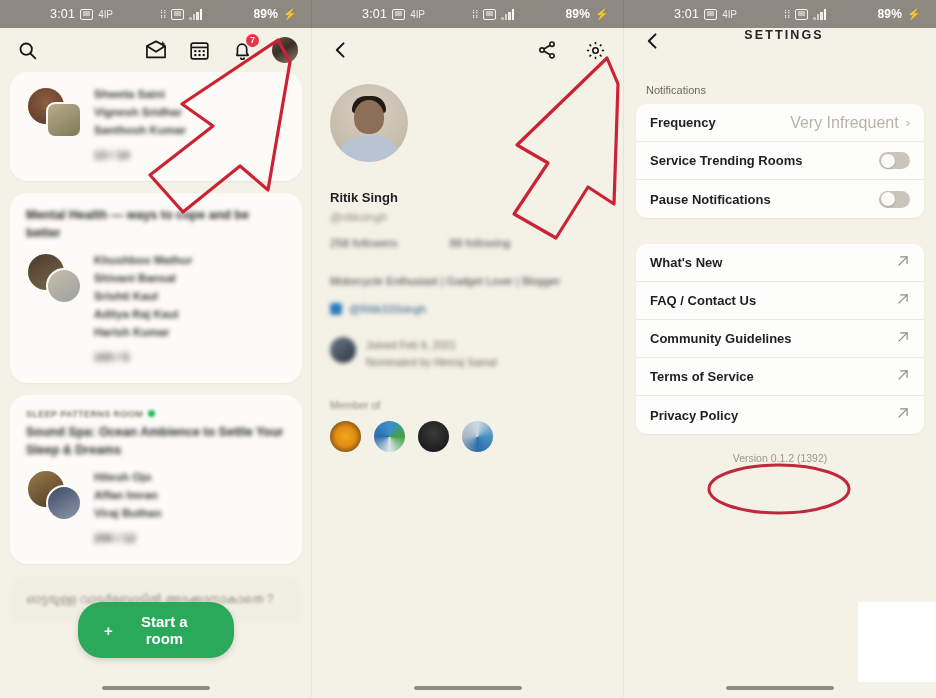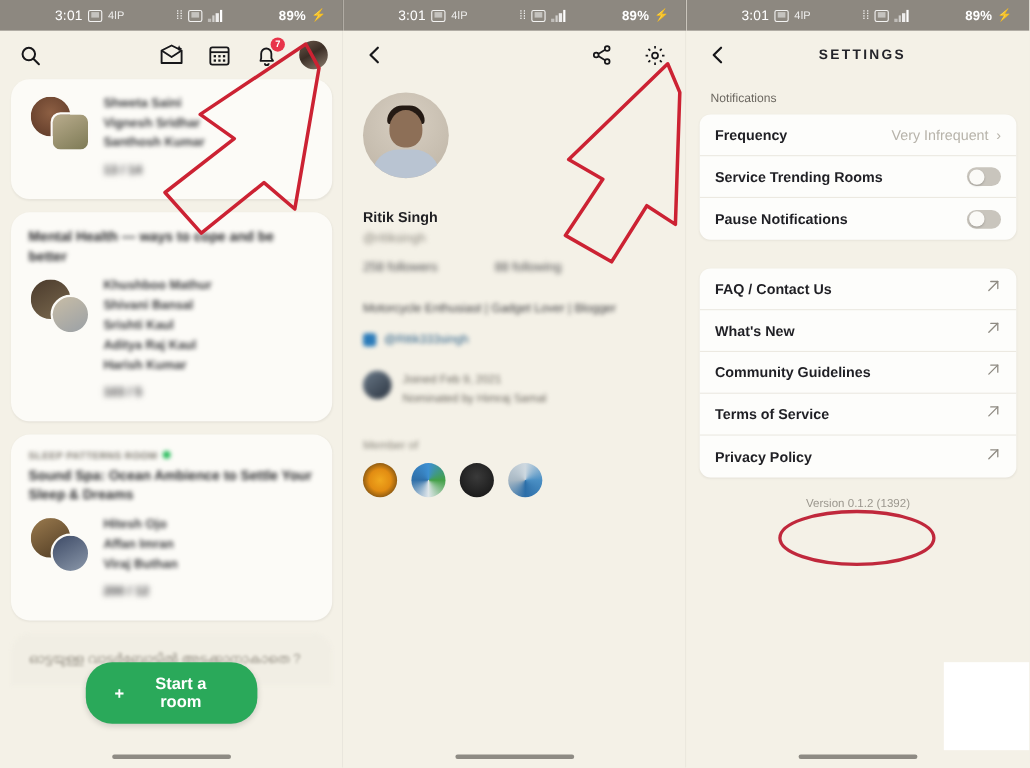--- a/index.html
+++ b/index.html
@@ -106,31 +106,31 @@
   .prof-joined .jt div { font-size:10.5px; color:#6e6a62; line-height:1.6; }
   .member-of { margin:28px 0 0 18px; font-size:10.5px; color:#8a867d; filter:blur(1.7px); }
   .clubs { display:flex; gap:13px; margin:10px 0 0 18px; }
   .club { width:31px; height:31px; border-radius:50%; }
   .club.c1 { background:radial-gradient(circle at 50% 50%,#f0a81e 0%,#e28c12 45%,#3a2a12 100%); }
   .club.c2 { background:conic-gradient(#3d8fd1,#43a047,#dfe6ea,#2f6fa8,#3d8fd1); }
   .club.c3 { background:radial-gradient(circle at 50% 40%,#3a3a3a,#121212); }
   .club.c4 { background:conic-gradient(#cfd9e0,#4a8fc4,#2c6ea8,#a8b8c4,#cfd9e0); }
 
   
-  .set-top { height:44px; display:flex; align-items:center; padding:16px 16px; }
+  .set-top { height:44px; display:flex; padding:0 16px; }
   .set-title { flex:1; text-align:center; font-size:12.5px; font-weight:700;
                letter-spacing:2.1px; color:#24242a; margin-right:18px; }
   .sec-label { margin:12px 0 8px 22px; font-size:11px; color:#6c6861; }
   .group { margin:0 12px; background:#fdfdfb; border-radius:10px; overflow:hidden;
            box-shadow:0 1px 2px rgba(0,0,0,.05); }
   .row { height:38px; display:flex; align-items:center; padding:0 14px;
          border-bottom:1px solid #ece9e1; }
   .row:last-child { border-bottom:none; }
   .row .lbl { font-size:13px; color:#1f1f24; font-weight:600; }
-  .row .val { margin-left:auto; font-size:13px; color:#b7b3aa; }
+  .row .val { margin-left:auto; font-size:16px; color:#b7b3aa; }
   .row .chev { margin-left:7px; color:#b7b3aa; font-size:13px; }
   .row .ext { margin-left:auto; color:#8e8a82; }
   .toggle { margin-left:auto; width:31px; height:17px; border-radius:9px; background:#c9c5bd;
             position:relative; }
   .toggle i { position:absolute; left:1.5px; top:1.5px; width:14px; height:14px; border-radius:50%;
             background:#fbfaf7; box-shadow:0 1px 2px rgba(0,0,0,.2); display:block; }
   .logout-group { margin:24px 12px 0 12px; background:#fdfdfb; border-radius:10px; height:42px;
             display:flex; align-items:center; justify-content:center;
             box-shadow:0 1px 2px rgba(0,0,0,.05); }
   .logout-group span { font-size:13.5px; color:#b8585e; }
@@ -410,38 +410,38 @@
           <span class="toggle">
               <i></i>
             </span>
         </div>
       </div>
 
       <div style="height:26px"></div>
 
       <div class="group">
         <div class="row">
+          <span class="lbl">What's New</span>
+          <span class="ext">
+            <svg width="14" height="14" viewBox="0 0 24 24" fill="none" stroke="#8e8a82" stroke-width="2" stroke-linecap="round" stroke-linejoin="round">
+                <line x1="5" y1="19" x2="19" y2="5"></line>
+                <polyline points="8,5 19,5 19,16"></polyline>
+              </svg>
+          </span>
+        </div>
+        <div class="row">
           <span class="lbl">FAQ / Contact Us</span>
           <span class="ext">
             <svg width="14" height="14" viewBox="0 0 24 24" fill="none" stroke="#8e8a82" stroke-width="2" stroke-linecap="round" stroke-linejoin="round">
                 <line x1="5" y1="19" x2="19" y2="5"></line>
                 <polyline points="8,5 19,5 19,16"></polyline>
               </svg>
           </span>
         </div>
         <div class="row">
-          <span class="lbl">What's New</span>
-          <span class="ext">
-            <svg width="14" height="14" viewBox="0 0 24 24" fill="none" stroke="#8e8a82" stroke-width="2" stroke-linecap="round" stroke-linejoin="round">
-                <line x1="5" y1="19" x2="19" y2="5"></line>
-                <polyline points="8,5 19,5 19,16"></polyline>
-              </svg>
-          </span>
-        </div>
-        <div class="row">
           <span class="lbl">Community Guidelines</span>
           <span class="ext">
             <svg width="14" height="14" viewBox="0 0 24 24" fill="none" stroke="#8e8a82" stroke-width="2" stroke-linecap="round" stroke-linejoin="round">
                 <line x1="5" y1="19" x2="19" y2="5"></line>
                 <polyline points="8,5 19,5 19,16"></polyline>
               </svg>
           </span>
         </div>
         <div class="row">
           <span class="lbl">Terms of Service</span>

